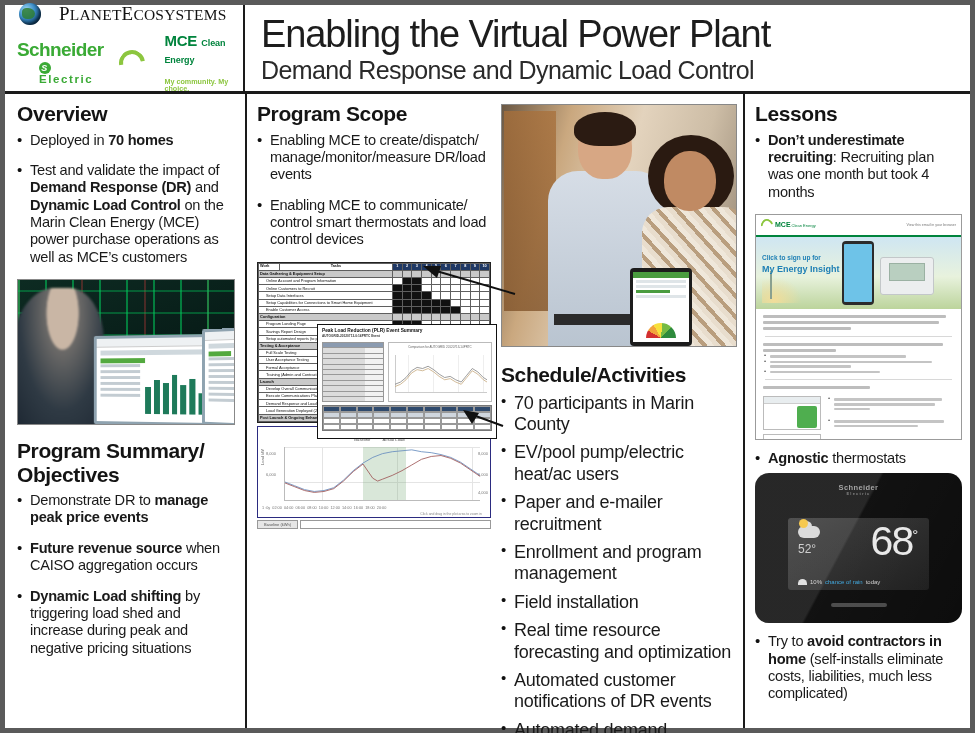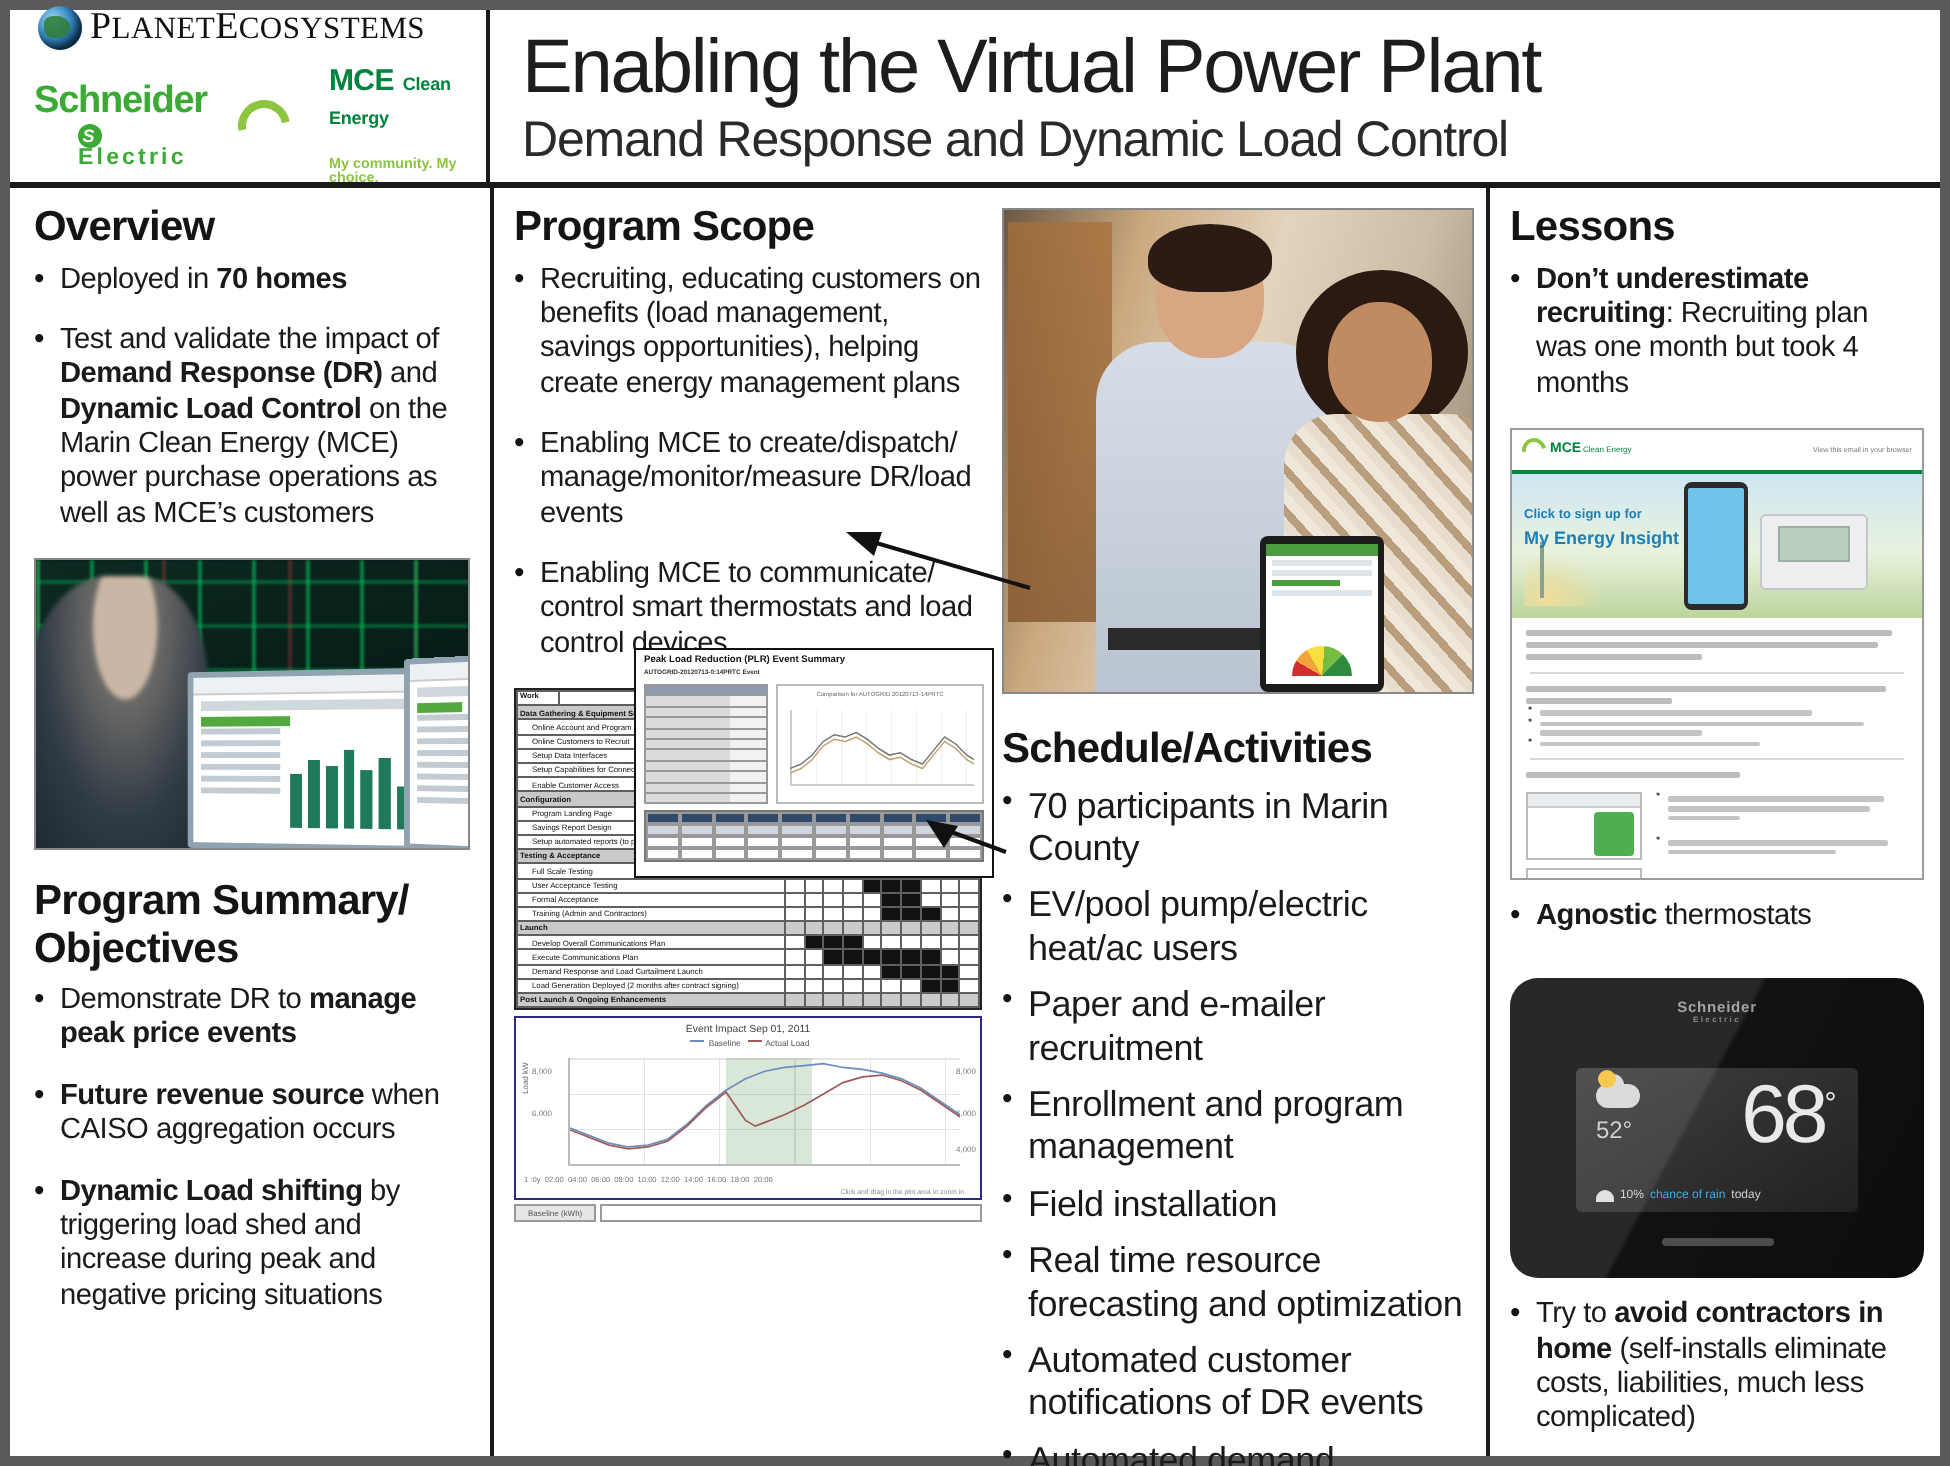--- a/index.html
+++ b/index.html
@@ -22,21 +22,21 @@
     display: flex; align-items: stretch;
     border-bottom: 3px solid #1a1a1a;
     background: #fff;
   }
   .logos {
     width: 238px; flex: none;
     display: flex; flex-direction: column; justify-content: center;
     padding-left: 8px; gap: 8px;
   }
   .logo-row { display: flex; align-items: center; }
-  .logo-pe { display: flex; align-items: flex-start; gap: 4px; padding-left: 6px; }
+  .logo-pe { display: flex; align-items: flex-start; gap: 18px; padding-left: 6px; }
   .globe {
     width: 22px; height: 22px; border-radius: 50%;
     background: radial-gradient(circle at 33% 30%, #9fd7f2 0%, #3d8ec9 38%, #12466f 72%, #0a2a45 100%);
     box-shadow: inset -2px -2px 3px rgba(0,0,0,.45);
     position: relative; overflow: hidden;
   }
   .globe::after {
     content: ""; position: absolute; left: 3px; top: 5px; width: 13px; height: 11px;
     background: #2e7d32; border-radius: 40% 60% 55% 45%; opacity: .85;
   }
@@ -333,21 +333,20 @@
       <ul class="bul">
         <li>Demonstrate DR to <b>manage peak price events</b></li>
         <li><b>Future revenue source</b> when CAISO aggregation occurs</li>
         <li><b>Dynamic Load shifting</b> by triggering load shed and increase during peak and negative pricing situations</li>
       </ul>
     </div>
 
     <div class="col c2">
       <h2 class="sec">Program Scope</h2>
       <ul class="bul">
-        <li>Recruiting, educating customers on benefits (load management, savings opportunities), helping create energy management plans</li>
         <li>Enabling MCE to create/dispatch/ manage/monitor/measure DR/load events</li>
         <li>Enabling MCE to communicate/ control smart thermostats and load control devices</li>
       </ul>
 
       <div class="gantt">
         <table>
           <tbody>
               <tr class="hdr">
             <th class="lbl w1">Work</th>
             <th class="lbl w2" style="text-align:center">Tasks</th>
@@ -899,21 +898,21 @@
               </div>
             <div class="em-li" style="margin-top:10px">
                 <span style="width:92%"></span>
                 <span style="width:70%"></span>
               </div>
           </div>
         </div>
       </div>
 
       <ul class="bul" style="margin-top:10px">
-        <li style="margin-bottom:22px"><b>Agnostic</b> thermostats</li>
+        <li style="margin-bottom:6px"><b>Agnostic</b> thermostats</li>
       </ul>
 
       <div class="thermo">
         <div class="th-brand">
           <span>Schneider</span>
           <s>Electric</s>
         </div>
         <div class="th-screen">
           <div class="th-wx">
             <div class="th-cloud">

